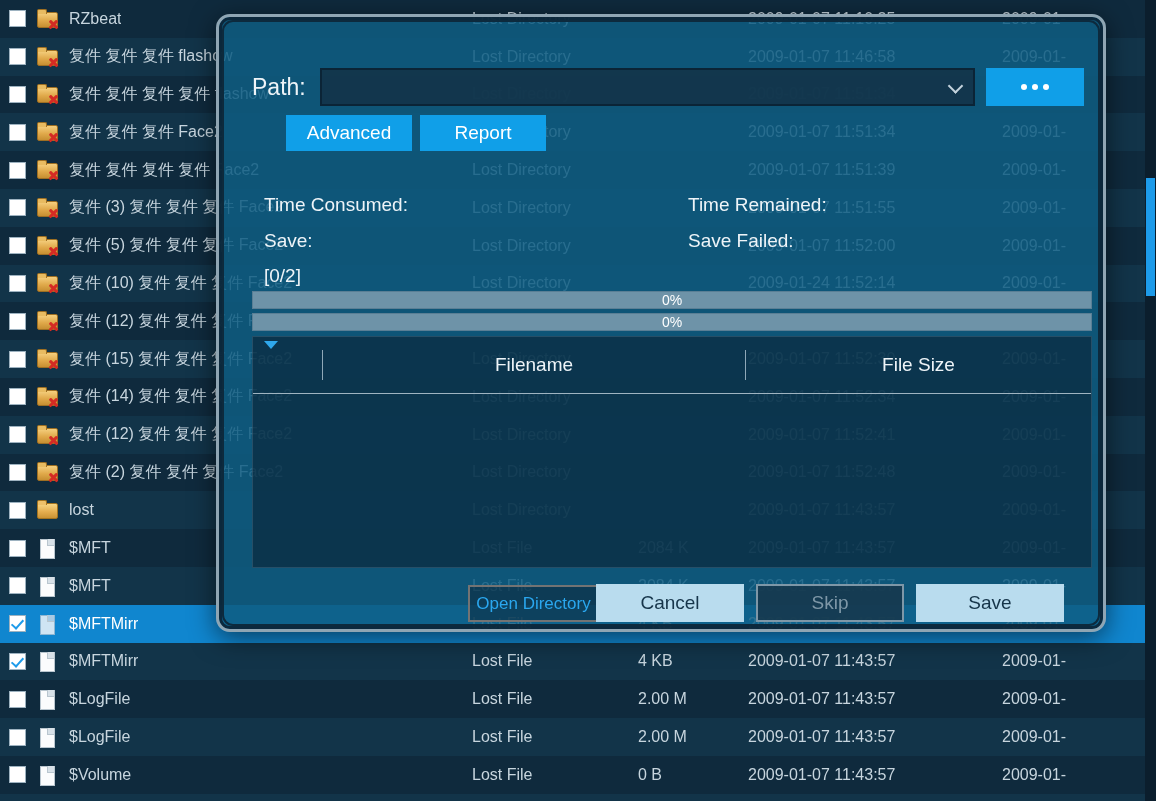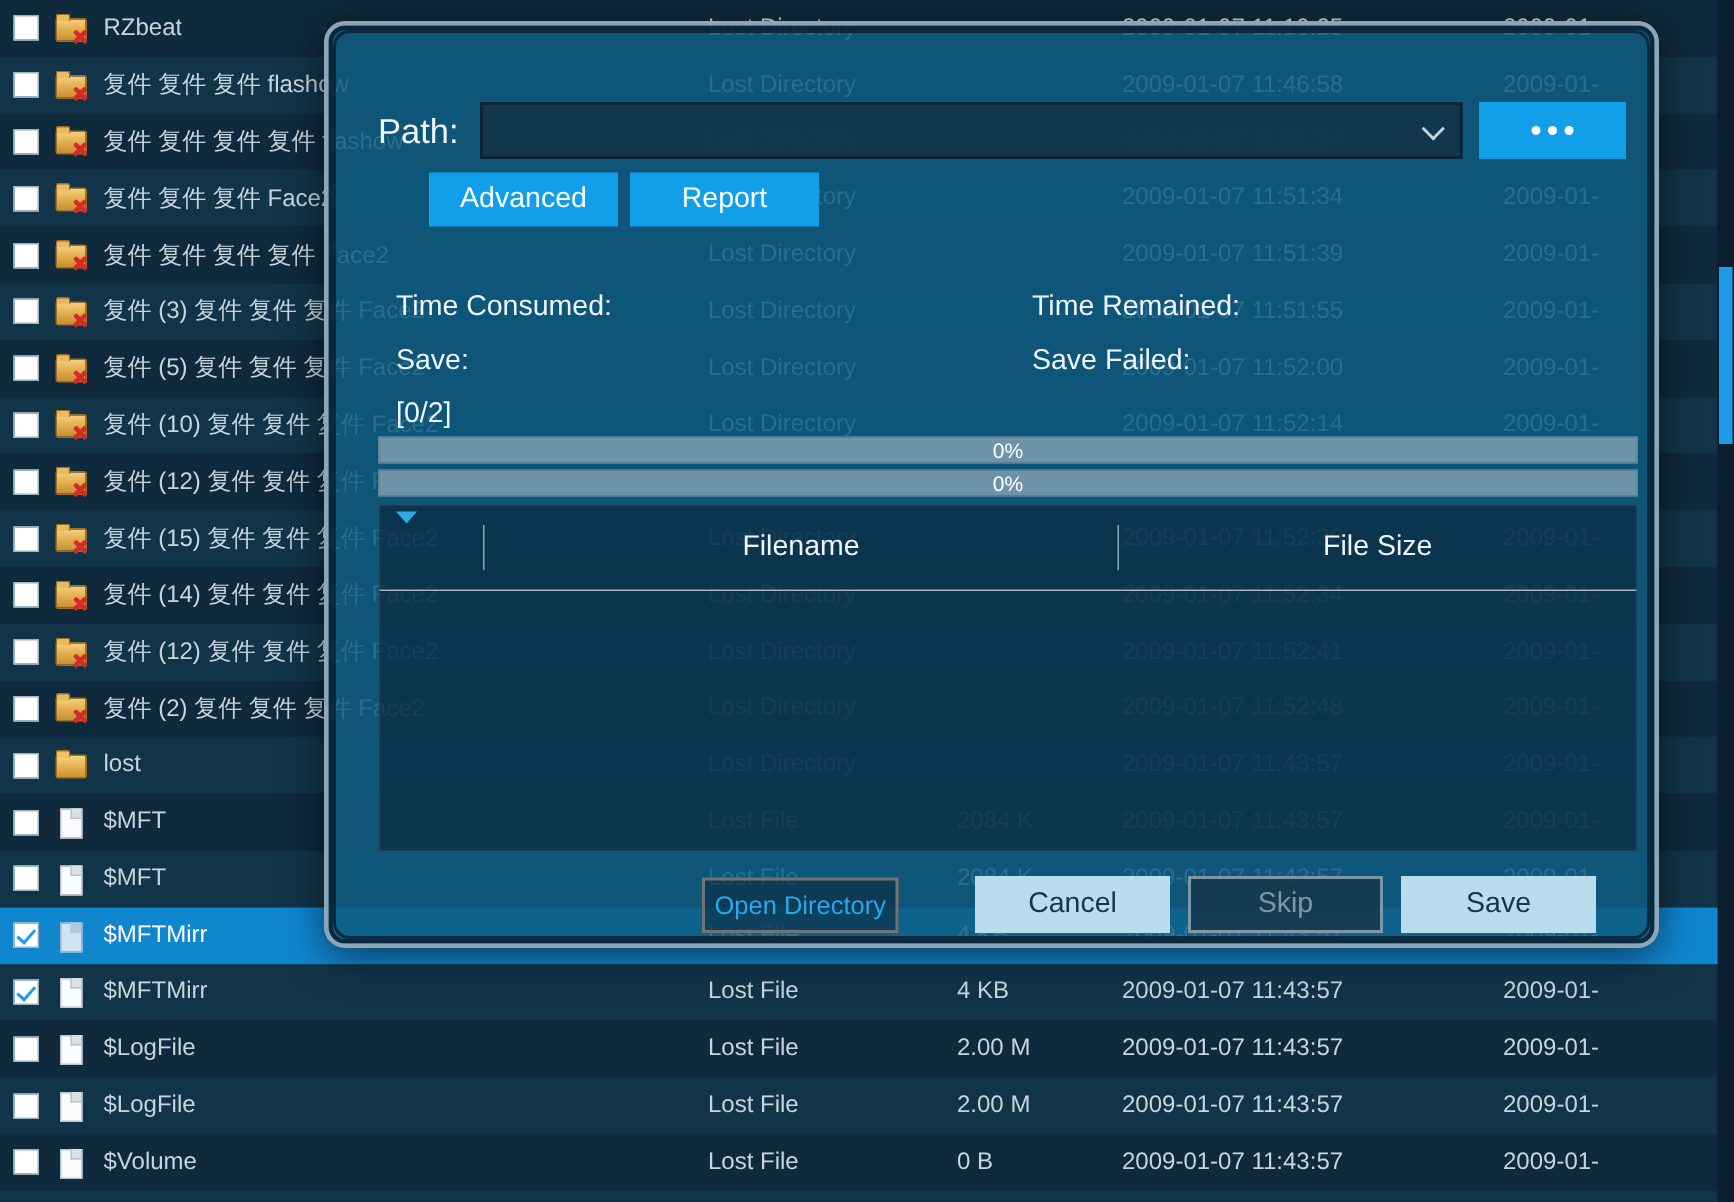--- a/index.html
+++ b/index.html
@@ -268,21 +268,21 @@
     font-family: "Liberation Sans", sans-serif;
     cursor: pointer;
     display: flex; align-items: center; justify-content: center;
     overflow: hidden;
   }
   #action-btns {
     position: absolute; right: 34px; top: 562px;
     display: flex; gap: 12px;
   }
   .abtn {
-    width: 130px; height: 38px;
+    width: 148px; height: 38px;
     border: none; cursor: pointer;
     font-size: 19px;
     font-family: "Liberation Sans", sans-serif;
     background: #b9dcee; color: #16354a;
   }
   .abtn.disabled {
     background: rgba(22,56,78,0.9);
     border: 2px solid #7e97a7;
     color: #7e97a7;
     cursor: default;
@@ -372,21 +372,21 @@
         <div class="c-date2">2009-01-</div>
       </div>
       <div class="bg-row even">
         <div class="cb"></div>
         <div class="ficon folder">
           <span class="xmark"></span>
         </div>
         <div class="c-name">复件 (10) 复件 复件 复件 Face2</div>
         <div class="c-type">Lost Directory</div>
         <div class="c-size"></div>
-        <div class="c-date">2009-01-07 11:52:14</div>
+        <div class="c-date">2009-01-24 11:52:14</div>
         <div class="c-date2">2009-01-</div>
       </div>
       <div class="bg-row odd">
         <div class="cb"></div>
         <div class="ficon folder">
           <span class="xmark"></span>
         </div>
         <div class="c-name">复件 (12) 复件 复件 复件 Face2</div>
         <div class="c-type">Lost Directory</div>
         <div class="c-size"></div>

